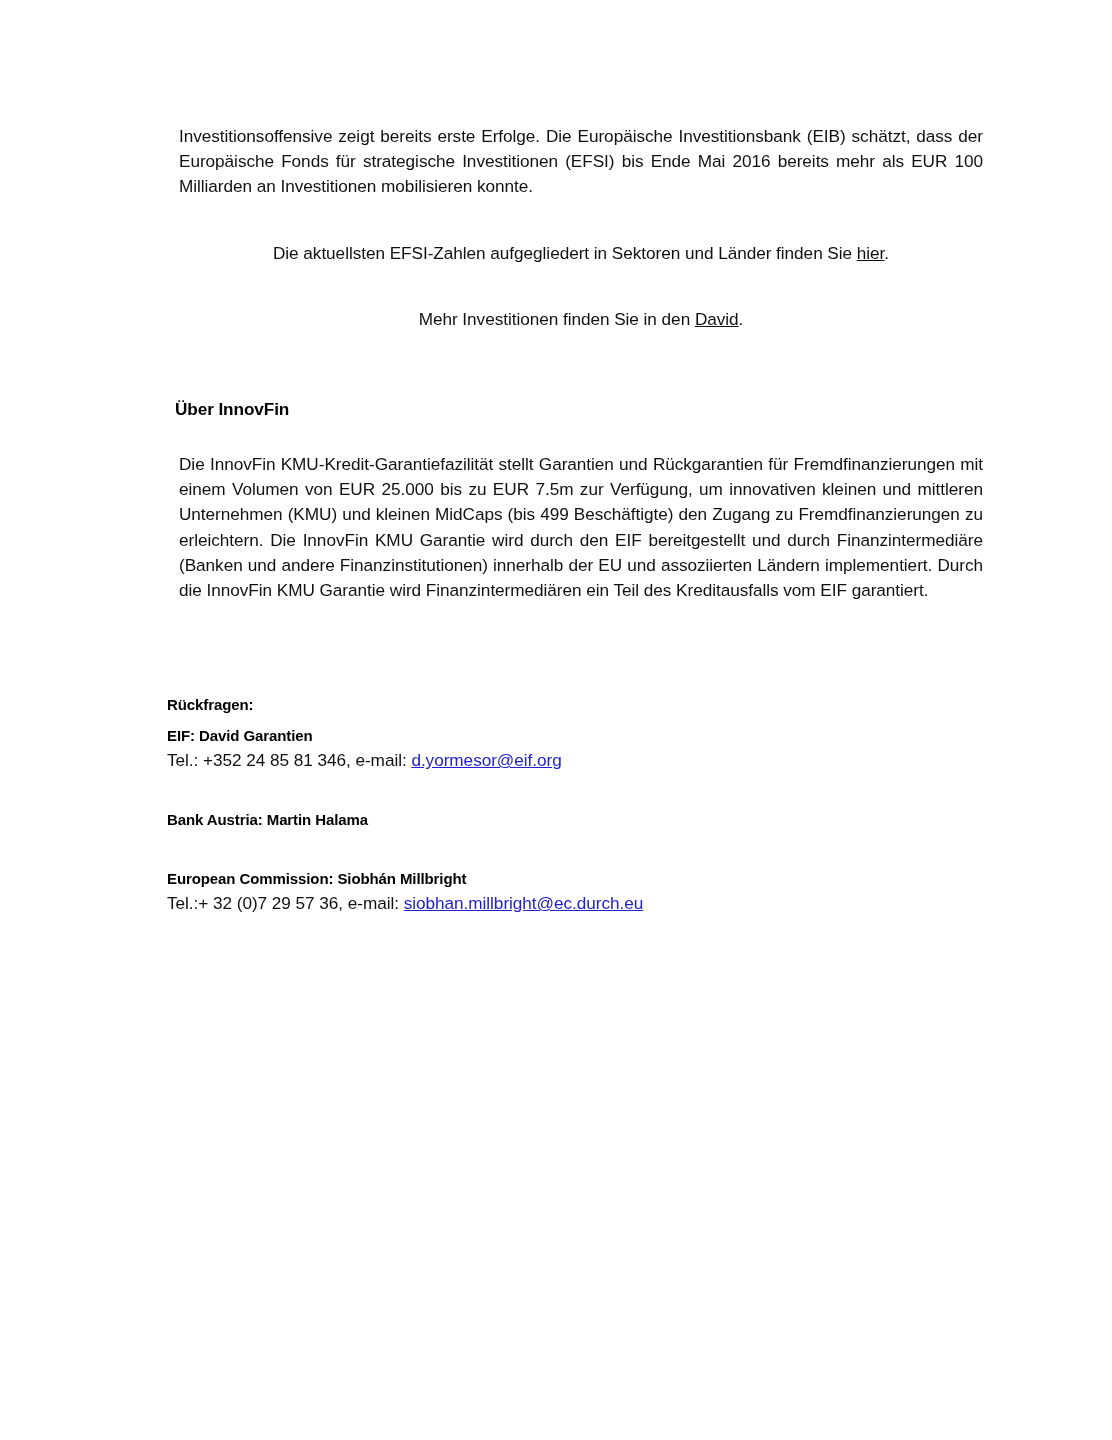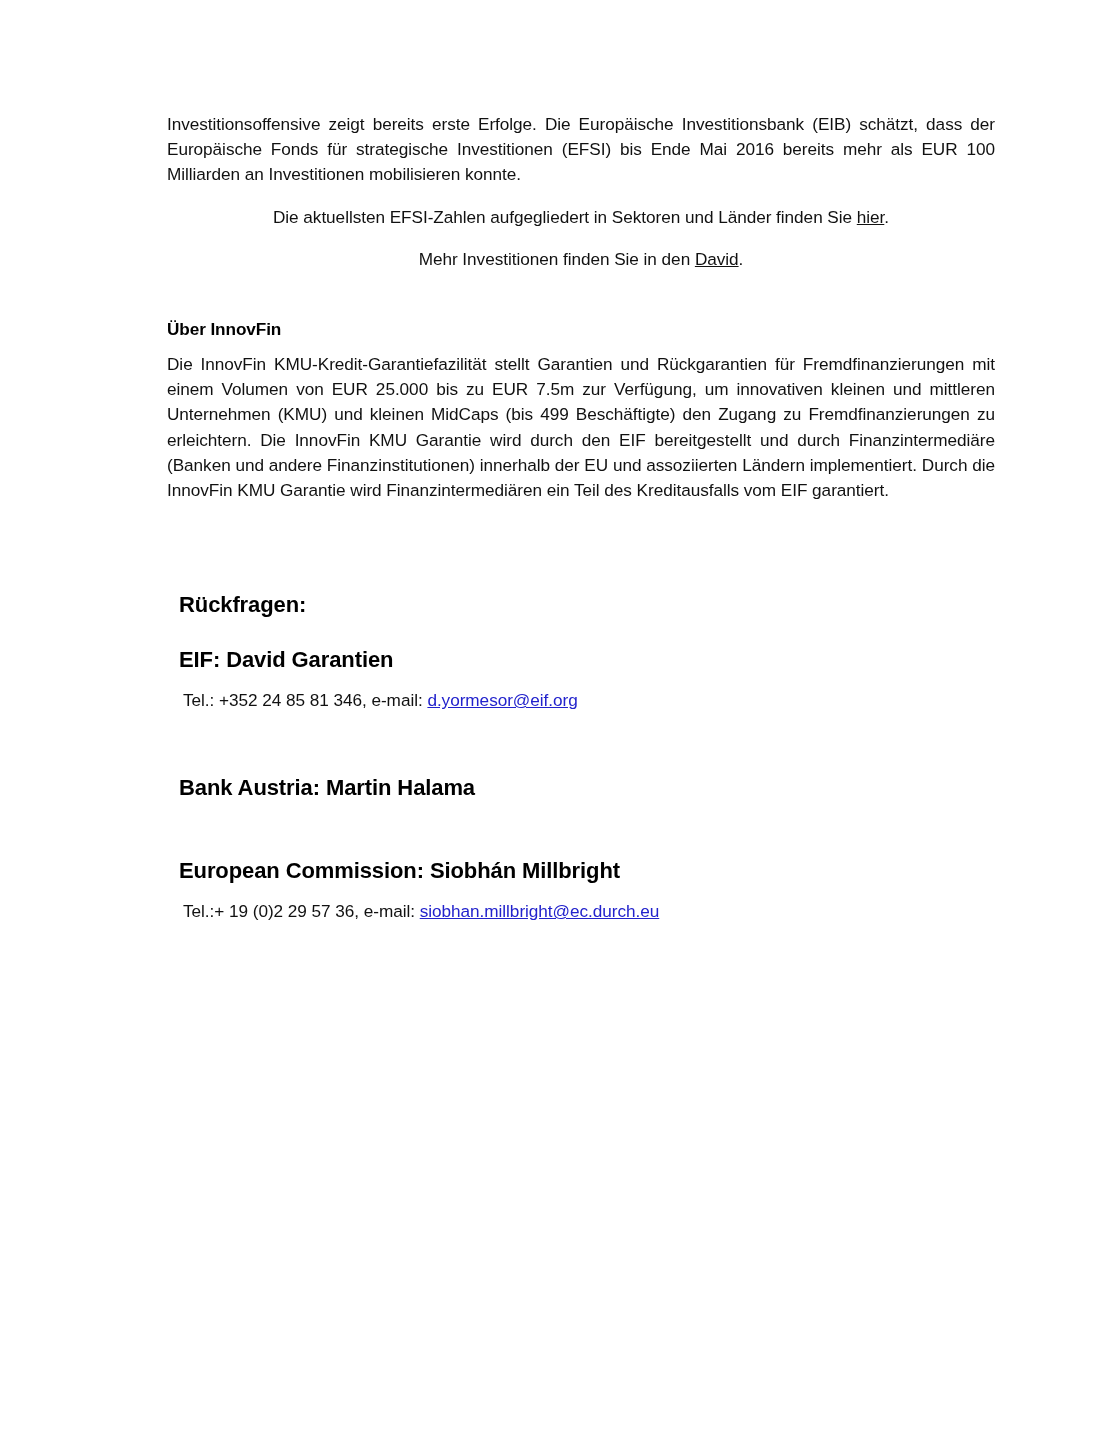--- a/index.html
+++ b/index.html
@@ -21,55 +21,55 @@
     overflow: hidden;
     box-sizing: border-box;
   }
   .content {
     position: absolute;
     left: 167px;
     top: 112px;
     width: 828px;
   }
   p.body-text {
-    margin: 0;
+    margin: 12px;
     font-size: 17.2px;
     line-height: 25.2px;
     text-align: justify;
     text-justify: inter-word;
     color: #111111;
     letter-spacing: -0.05px;
   }
   p.body-text.nojust {
     text-align: center;
   }
   .gap-para { height: 17px; }
   .gap-section-lg { height: 45px; }
   .gap-after-heading { height: 11px; }
   .gap-block { height: 34px; }
   .gap-contact-sm { height: 6px; }
 
   h2.section-heading {
-    margin: 0;
+    margin: 8px;
     font-size: 17.2px;
     line-height: 24px;
     font-weight: bold;
     color: #000000;
     letter-spacing: -0.1px;
   }
   h3.contact-heading {
-    margin: 12px;
-    font-size: 22px;
+    margin: 0;
+    font-size: 15px;
     line-height: 25px;
     font-weight: bold;
     color: #000000;
     letter-spacing: -0.1px;
   }
   .contact-line {
-    margin: 16px;
+    margin: 0;
     font-size: 17.2px;
     line-height: 25px;
     color: #111111;
     letter-spacing: -0.05px;
   }
   a.inline-link-plain {
     color: #111111;
     text-decoration: underline;
   }
   a.email-link {
@@ -110,16 +110,16 @@
     <h3 class="contact-heading">EIF: David Garantien</h3>
     <p class="contact-line"><span>Tel.: +352 24 85 81 346, e-mail: </span><a class="email-link" href="#">d.yormesor@eif.org</a></p>
 
     <div class="gap-block"></div>
 
     <h3 class="contact-heading">Bank Austria: Martin Halama</h3>
 
     <div class="gap-block"></div>
 
     <h3 class="contact-heading">European Commission: Siobhán Millbright</h3>
-    <p class="contact-line"><span>Tel.:+ 19 (0)2 29 57 36, e-mail: </span><a class="email-link" href="#">siobhan.millbright@ec.durch.eu</a></p>
+    <p class="contact-line"><span>Tel.:+ 32 (0)7 29 57 36, e-mail: </span><a class="email-link" href="#">siobhan.millbright@ec.durch.eu</a></p>
 
   </div>
 </div>
 
 </body></html>

